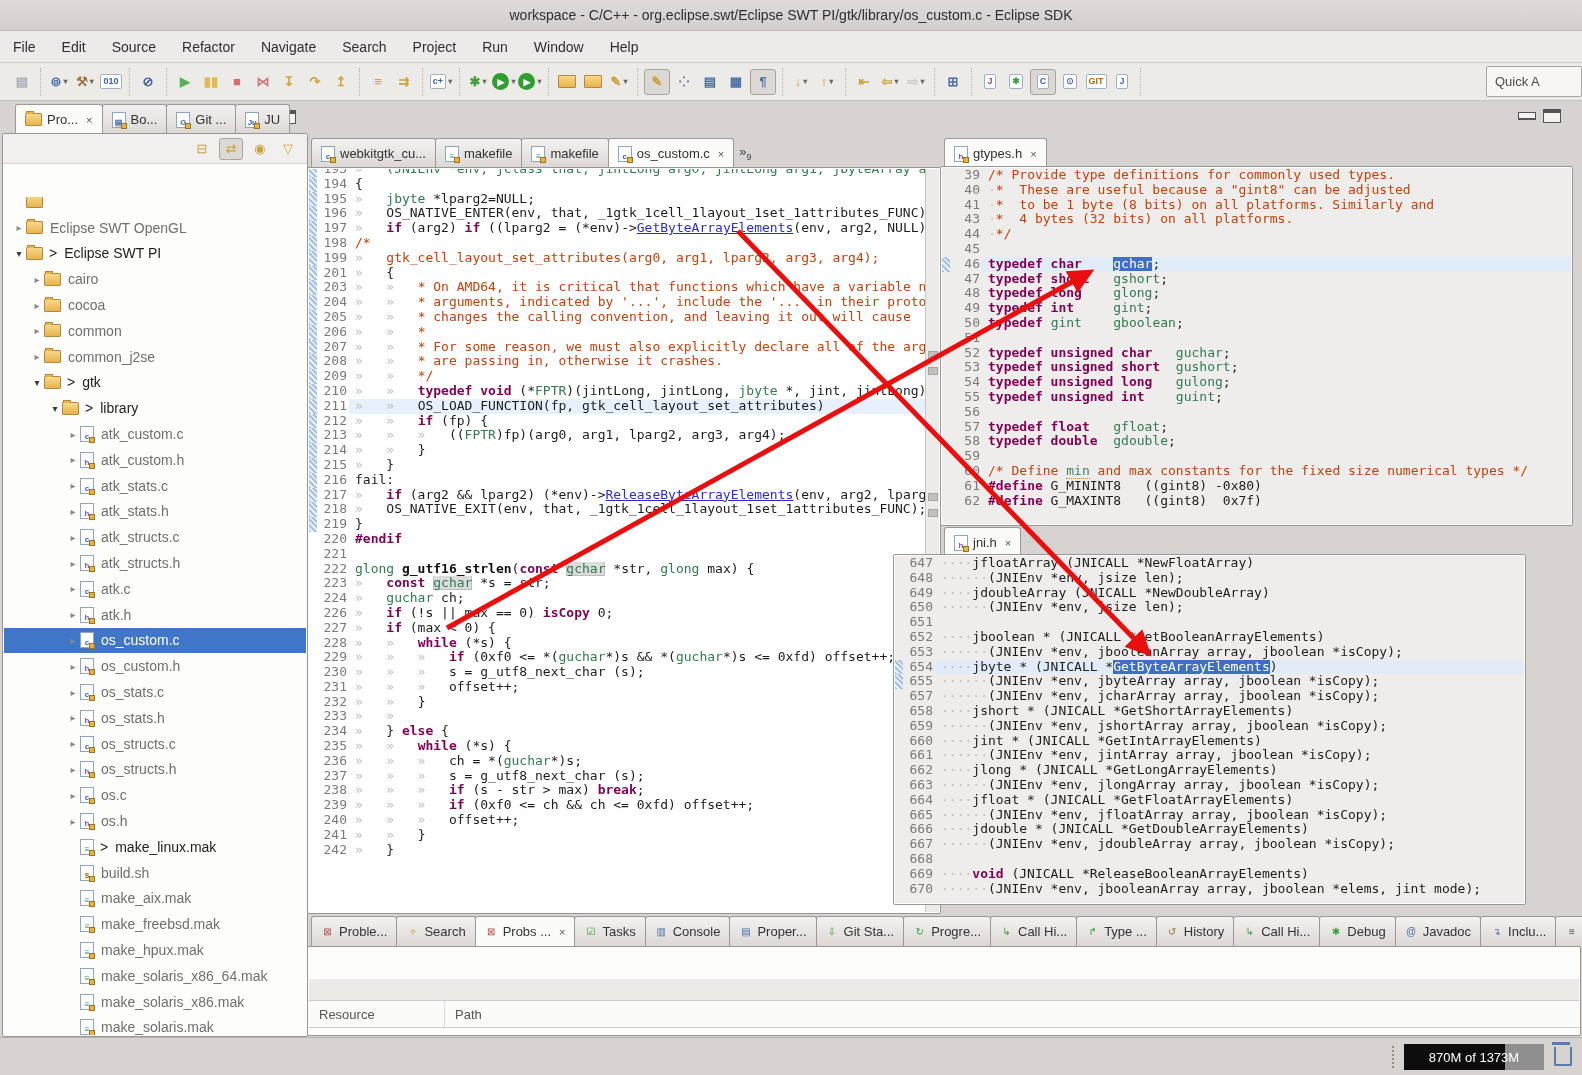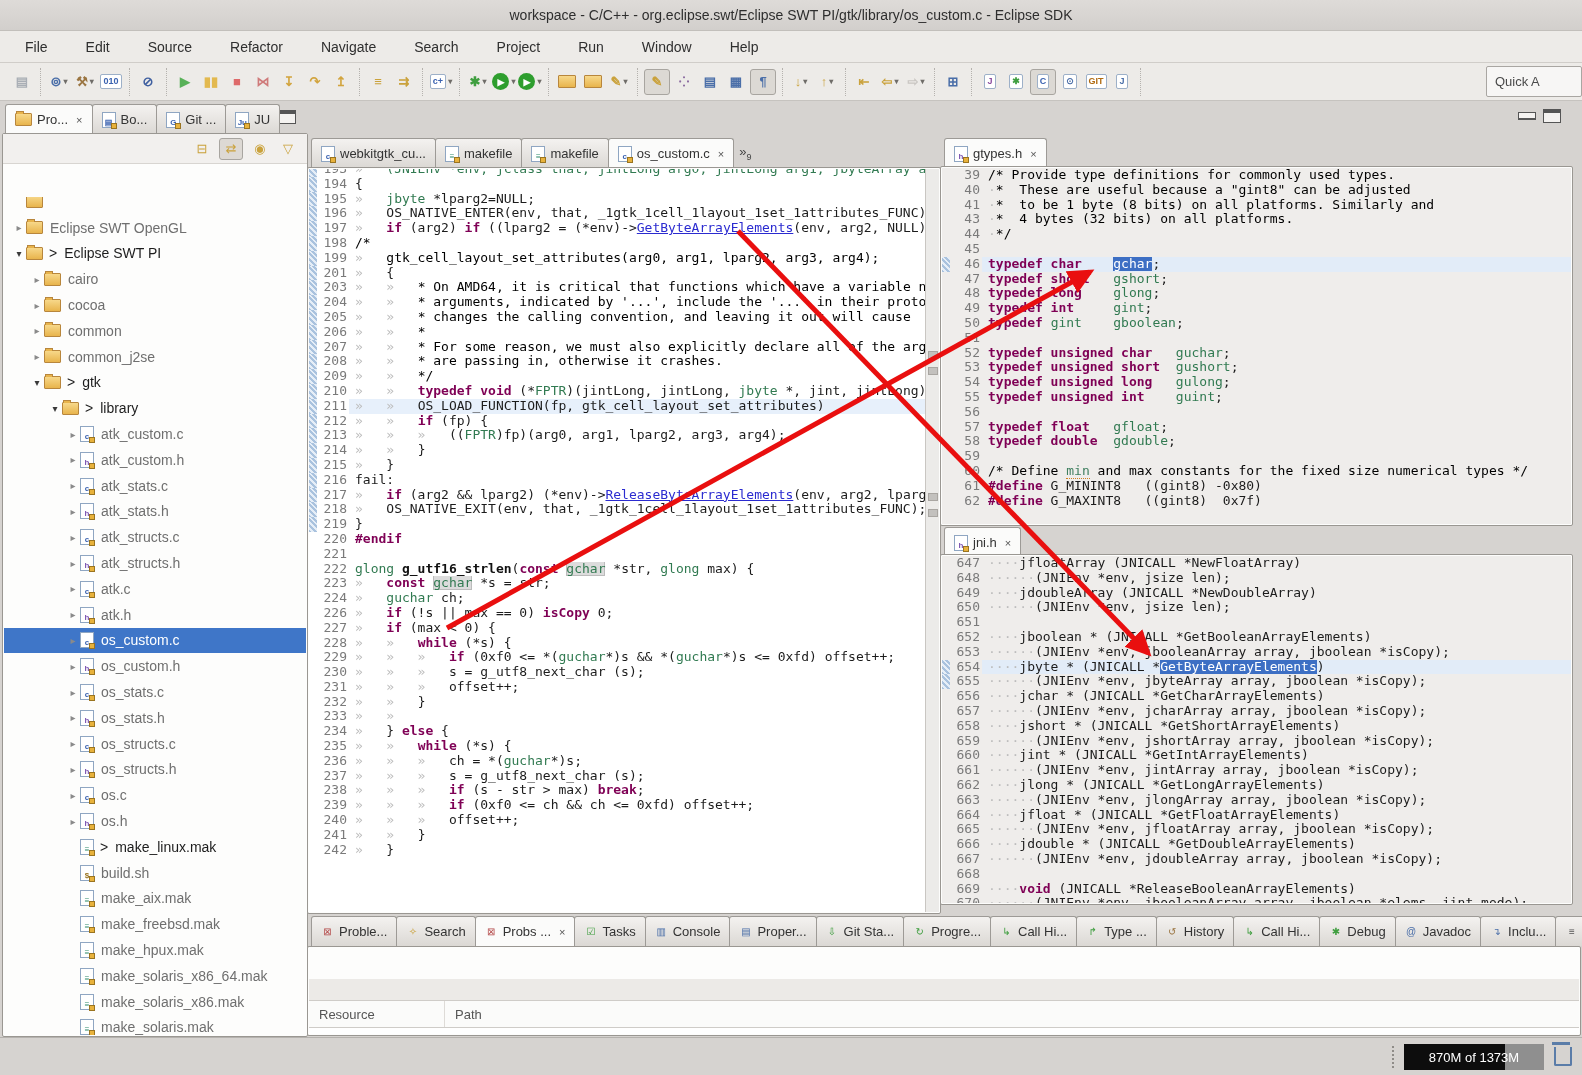--- a/index.html
+++ b/index.html
@@ -4,21 +4,21 @@
 <style>
   html,body{margin:0;padding:0;width:1582px;height:1075px;overflow:hidden;
     font-family:"Liberation Sans",sans-serif;background:#d6d3d0;position:relative;}
   #root{position:absolute;inset:0;}
   
   #titlebar{position:absolute;left:0;top:0;width:1582px;height:30px;
     background:linear-gradient(#dedbd8,#d2cfcc);color:#2e2e2e;font-size:14px;
     display:flex;align-items:center;justify-content:center;border-bottom:1px solid #c2bfbb;}
   #menubar{position:absolute;left:0;top:31px;width:1582px;height:31px;background:#edebe8;
     display:flex;align-items:center;border-bottom:1px solid #d0cdc9;}
-  .menu-item{padding:9px 13px;font-size:14px;color:#2f2f2f;height:100%;display:flex;align-items:center;margin-left:12px;}
+  .menu-item{padding:9px 13px;font-size:14px;color:#2f2f2f;height:100%;display:flex;align-items:center;}
   #toolbar{position:absolute;left:0;top:63px;width:1582px;height:37px;background:#edebe8;
     display:flex;align-items:center;border-bottom:1px solid #c6c3bf;padding-left:4px;}
   .tb-group{display:flex;align-items:center;padding:0 5px;border-right:1px dotted #b5b2ae;height:28px;}
   .tb-btn{min-width:24px;height:24px;display:inline-flex;align-items:center;justify-content:center;
     border-radius:3px;margin:0 1px;font-size:13px;font-weight:bold;position:relative;}
   .tb-btn.pressed{background:#dcd9d4;border:1px solid #a8a5a0;}
   .tb-btn .gl{line-height:1;}
   .tb-btn .chip{border:1px solid #9db0c8;background:#fff;padding:0 2px;font-size:9px;line-height:13px;border-radius:2px;}
   .tb-btn .circ{width:17px;height:17px;border-radius:50%;display:flex;align-items:center;justify-content:center;
     font-size:9px;color:#fff;}
@@ -65,21 +65,21 @@
   .dirtymark{margin-left:6px;color:inherit;}
   
   .ed-body{position:absolute;left:1px;right:1px;bottom:1px;overflow:hidden;background:#fff;}
   .crow{height:14.8px;display:flex;align-items:stretch;
     font-family:"DejaVu Sans Mono",monospace;font-size:13px;line-height:14.8px;white-space:pre;}
   .dstrip{width:8px;flex:none;}
   .dstrip.don{background:repeating-linear-gradient(45deg,#a9c2de 0 2px,#e6eef7 2px 4px);}
   .lnum{width:30px;flex:none;text-align:right;color:#7a7a7a;padding-right:2px;}
   .codeln{flex:1;overflow:hidden;padding-left:6px;}
   .crow.cur .codeln{background:#e7f0fb;}
-  .p{color:#1c1c1c}.k{color:#7f0055;font-weight:bold}.t{color:#317a51}.c{color:#000000}
+  .p{color:#1c1c1c}.k{color:#7f0055;font-weight:bold}.t{color:#317a51}.c{color:#c2410c}
   .l{color:#2b2bd0;text-decoration:underline}.w{color:#bdbdbd}.b{color:#111;font-weight:bold}
   .th{color:#317a51;background:#dcdcdc;box-shadow:0 0 0 1px #bcbcbc inset;}
   .sel{background:#3d6fc4;color:#fff;}
   .csq{color:#3f7f5f;border-bottom:1px dotted #d08020;}
   .gray-ed .ed-body{background:#efedeb;}
   .gray-ed .crow.cur .codeln{background:#e2ecf8;}
   .ovr{position:absolute;top:32px;bottom:1px;right:1px;width:13px;background:#ecebe9;
     border-left:1px solid #c9c6c2;}
   .ovm{position:absolute;left:2px;width:8px;height:6px;background:#c3c1be;border:1px solid #a9a6a2;}
   
@@ -285,21 +285,21 @@
     </div>
   <div id="quick-access">
     <span>Quick A</span>
   </div>
 
   <span class="winbtn minim" style="left:1518px;top:112px;"></span>
   <span class="winbtn maxim" style="left:1543px;top:109px;"></span>
   <span class="winbtn minim" style="left:254px;top:113px;"></span>
   <span class="winbtn maxim" style="left:278px;top:110px;"></span>
 
-  <div style="position:absolute;left:3px;top:103px;width:220px;" class="tabrow" id="pe-tabs">
+  <div style="position:absolute;left:13px;top:103px;width:220px;" class="tabrow" id="pe-tabs">
       <span class="tab active">
         <span class="fol"></span>
         <span>Pro...</span>
         <span class="close">×</span>
       </span>
       <span class="tab">
         <span class="fic book">▤</span>
         <span>Bo...</span>
       </span>
       <span class="tab">
@@ -604,32 +604,31 @@
       </div>
   </div>
 
   <div style="position:absolute;left:942px;top:526px;width:620px;" class="tabrow" id="jni-tabs">
       <span class="tab active">
         <span class="fic hfile">h</span>
         <span>jni.h</span>
         <span class="close">×</span>
       </span>
     </div>
-  <div class="pane gray-ed" style="left:940px;top:554px;width:631px;height:349px;">
+  <div class="pane gray-ed" style="left:893px;top:554px;width:631px;height:349px;">
     <div class="ed-body" style="top:1px;" id="jni-code">
         <div class="crow"><span class="dstrip"></span><span class="lnum">647</span><span class="codeln"><span class="w">····</span><span class="p">jfloatArray (JNICALL *NewFloatArray)</span></span></div>
         <div class="crow"><span class="dstrip"></span><span class="lnum">648</span><span class="codeln"><span class="w">······</span><span class="p">(JNIEnv *env, jsize len);</span></span></div>
         <div class="crow"><span class="dstrip"></span><span class="lnum">649</span><span class="codeln"><span class="w">····</span><span class="p">jdoubleArray (JNICALL *NewDoubleArray)</span></span></div>
         <div class="crow"><span class="dstrip"></span><span class="lnum">650</span><span class="codeln"><span class="w">······</span><span class="p">(JNIEnv *env, jsize len);</span></span></div>
         <div class="crow"><span class="dstrip"></span><span class="lnum">651</span><span class="codeln"></span></div>
         <div class="crow"><span class="dstrip"></span><span class="lnum">652</span><span class="codeln"><span class="w">····</span><span class="p">jboolean * (JNICALL *GetBooleanArrayElements)</span></span></div>
         <div class="crow"><span class="dstrip"></span><span class="lnum">653</span><span class="codeln"><span class="w">······</span><span class="p">(JNIEnv *env, jbooleanArray array, jboolean *isCopy);</span></span></div>
         <div class="crow cur"><span class="dstrip don"></span><span class="lnum">654</span><span class="codeln"><span class="w">····</span><span class="p">jbyte * (JNICALL *</span><span class="sel">GetByteArrayElements</span><span class="p">)</span></span></div>
         <div class="crow"><span class="dstrip don"></span><span class="lnum">655</span><span class="codeln"><span class="w">······</span><span class="p">(JNIEnv *env, jbyteArray array, jboolean *isCopy);</span></span></div>
-        <div class="crow"><span class="dstrip"></span><span class="lnum">656</span><span class="codeln"><span class="w">····</span><span class="p">jchar * (JNICALL *GetCharArrayElements)</span></span></div>
         <div class="crow"><span class="dstrip"></span><span class="lnum">657</span><span class="codeln"><span class="w">······</span><span class="p">(JNIEnv *env, jcharArray array, jboolean *isCopy);</span></span></div>
         <div class="crow"><span class="dstrip"></span><span class="lnum">658</span><span class="codeln"><span class="w">····</span><span class="p">jshort * (JNICALL *GetShortArrayElements)</span></span></div>
         <div class="crow"><span class="dstrip"></span><span class="lnum">659</span><span class="codeln"><span class="w">······</span><span class="p">(JNIEnv *env, jshortArray array, jboolean *isCopy);</span></span></div>
         <div class="crow"><span class="dstrip"></span><span class="lnum">660</span><span class="codeln"><span class="w">····</span><span class="p">jint * (JNICALL *GetIntArrayElements)</span></span></div>
         <div class="crow"><span class="dstrip"></span><span class="lnum">661</span><span class="codeln"><span class="w">······</span><span class="p">(JNIEnv *env, jintArray array, jboolean *isCopy);</span></span></div>
         <div class="crow"><span class="dstrip"></span><span class="lnum">662</span><span class="codeln"><span class="w">····</span><span class="p">jlong * (JNICALL *GetLongArrayElements)</span></span></div>
         <div class="crow"><span class="dstrip"></span><span class="lnum">663</span><span class="codeln"><span class="w">······</span><span class="p">(JNIEnv *env, jlongArray array, jboolean *isCopy);</span></span></div>
         <div class="crow"><span class="dstrip"></span><span class="lnum">664</span><span class="codeln"><span class="w">····</span><span class="p">jfloat * (JNICALL *GetFloatArrayElements)</span></span></div>
         <div class="crow"><span class="dstrip"></span><span class="lnum">665</span><span class="codeln"><span class="w">······</span><span class="p">(JNIEnv *env, jfloatArray array, jboolean *isCopy);</span></span></div>
         <div class="crow"><span class="dstrip"></span><span class="lnum">666</span><span class="codeln"><span class="w">····</span><span class="p">jdouble * (JNICALL *GetDoubleArrayElements)</span></span></div>

